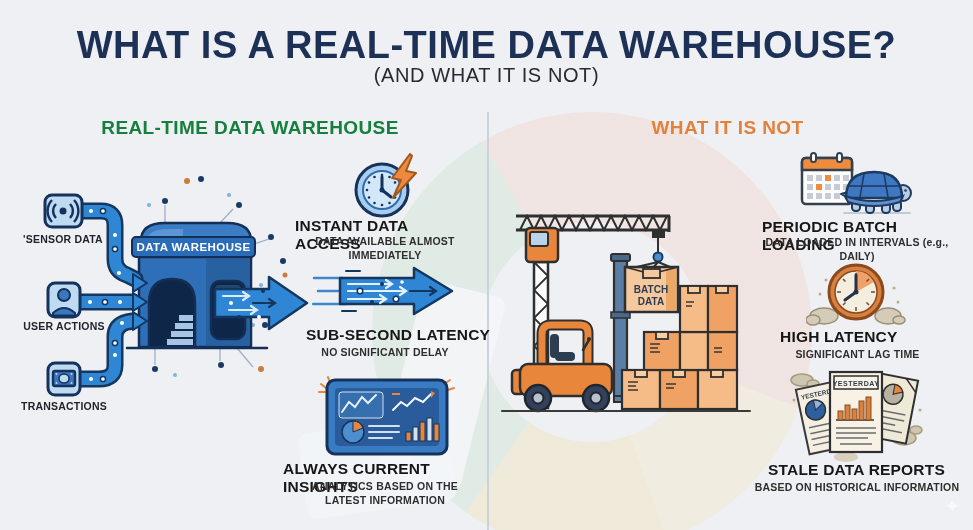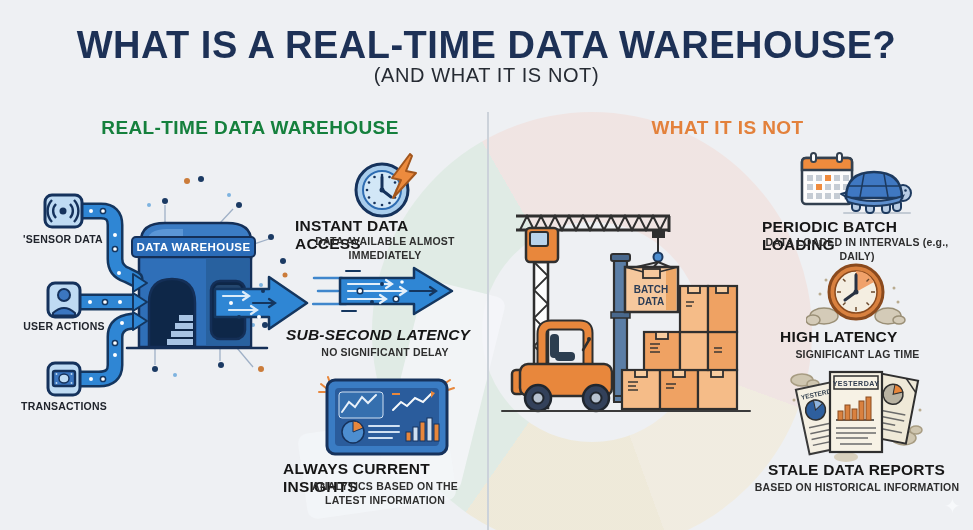--- a/index.html
+++ b/index.html
@@ -223,21 +223,21 @@
     <g stroke="#14365f" stroke-width="2.2" fill="none" stroke-linecap="round">
       <line x1="98" y1="29" x2="122" y2="29"></line>
         <path d="M118,25 L124,29 L118,33"></path>
     </g>
     <circle cx="48" cy="29" r="2.8" fill="#fff" stroke="#14365f" stroke-width="1.5"></circle>
     <circle cx="84" cy="37" r="2.8" fill="#fff" stroke="#14365f" stroke-width="1.5"></circle>
     <circle cx="60" cy="40" r="2" fill="#14365f"></circle>
       <circle cx="70" cy="22" r="2" fill="#14365f"></circle>
     <circle cx="90" cy="20" r="1.8" fill="#fff"></circle>
   </svg>
-  <div class="abs feat-title" style="left:286px;top:326px;width:190px;font-style:italic;">SUB-SECOND LATENCY</div>
+  <div class="abs feat-title" style="left:306px;top:326px;width:190px;">SUB-SECOND LATENCY</div>
   <div class="abs feat-sub" style="left:295px;top:345px;width:180px;">NO SIGNIFICANT DELAY</div>
 
   <svg class="abs" style="left:318px;top:374px;" width="138" height="86" viewBox="0 0 138 86">
     <g stroke="#e8873c" stroke-width="2" stroke-linecap="round">
       <line x1="3" y1="10" x2="8" y2="14"></line>
         <line x1="10" y1="3" x2="12" y2="9"></line>
         <line x1="1" y1="18" x2="7" y2="18"></line>
       <line x1="126" y1="10" x2="132" y2="6"></line>
         <line x1="130" y1="16" x2="136" y2="14"></line>
     </g>

